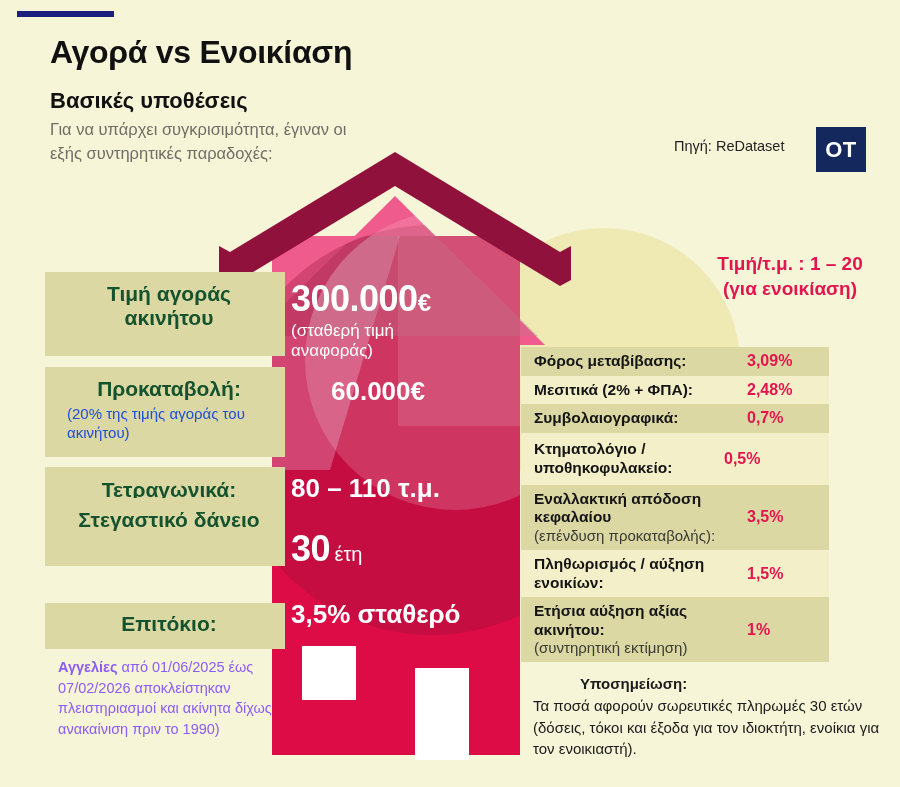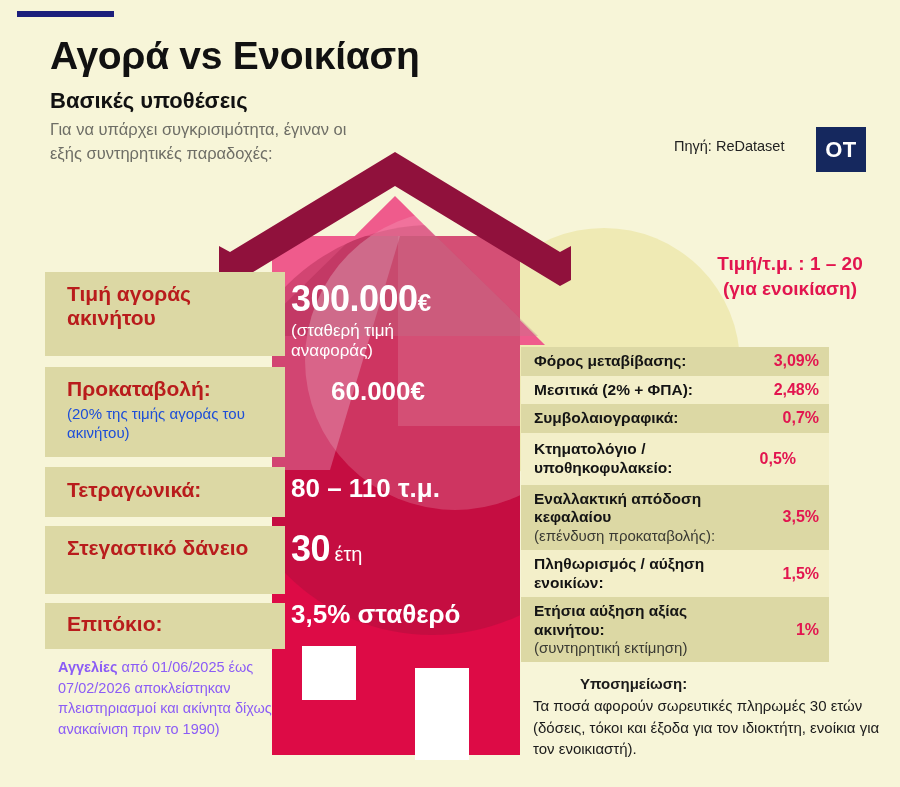--- a/index.html
+++ b/index.html
@@ -23,21 +23,21 @@
 
   
   .accent-bar{
     position:absolute;left:17px;top:11px;
     width:97px;height:6px;background:#1c1f7c;
   }
 
   
   .title{
     position:absolute;left:50px;top:34px;
-    font-size:39px;font-weight:700;color:#111111;
+    font-size:32px;font-weight:700;color:#111111;
     letter-spacing:-0.3px;
   }
   .subtitle{
     position:absolute;left:50px;top:88px;
     font-size:22px;font-weight:700;color:#111111;
   }
   .lede{
     position:absolute;left:50px;top:118px;width:330px;
     font-size:16.5px;line-height:1.45;color:#6e6e66;font-weight:400;
   }
@@ -59,21 +59,21 @@
   .house{position:absolute;left:0;top:0;width:900px;height:787px;pointer-events:none;}
 
   
   .lrow{
     position:absolute;left:45px;width:240px;
     background:#dcd8a4;
     box-sizing:border-box;
     padding:10px 14px 8px 22px;
   }
   .lrow .lab{
-    font-size:21px;font-weight:700;color:#b91c1c;line-height:1.15;
+    font-size:21px;font-weight:700;color:#14532d;line-height:1.15;text-align:center;
   }
   .lrow .sub{
     font-size:15px;color:#1d4ed8;line-height:1.28;margin-top:3px;font-weight:400;
   }
 
   
   .cval{position:absolute;color:#ffffff;}
   .cval .big{font-size:36px;font-weight:700;letter-spacing:-0.5px;}
   .cval .eur{font-size:24px;font-weight:700;}
   .cval .mid{font-size:26px;font-weight:700;}
@@ -93,21 +93,21 @@
     display:flex;align-items:center;
     box-sizing:border-box;
     padding:5px 10px 5px 13px;
     min-height:26px;
   }
   .trow.shaded{background:#dcd8a4;}
   .trow.plain{background:#f3efc9;}
   .trow .tl{flex:1;font-size:15.5px;font-weight:700;color:#141414;line-height:1.2;}
   .trow .tl .paren{font-weight:400;font-size:15px;color:#3a3a33;display:block;}
   .trow .tv{
-    width:72px;text-align:right;
+    width:72px;text-align:left;
     font-size:16px;font-weight:700;color:#e2154f;
   }
 
   
   .fn-left{
     position:absolute;left:58px;top:657px;width:215px;
     font-size:14.5px;line-height:1.42;color:#8b5cf6;
   }
   .fn-left b{font-weight:700;}
   .fn-right{
@@ -172,21 +172,21 @@
   <div class="lrow" style="top:272px;height:84px;">
     <div class="lab">Τιμή αγοράς ακινήτου</div>
   </div>
   <div class="lrow" style="top:367px;height:90px;">
     <div class="lab">Προκαταβολή:</div>
     <div class="sub">(20% της τιμής αγοράς του ακινήτου)</div>
   </div>
   <div class="lrow" style="top:467px;height:50px;padding-top:11px;">
     <div class="lab">Τετραγωνικά:</div>
   </div>
-  <div class="lrow" style="top:526px;height:68px;">
+  <div class="lrow" style="top:498px;height:68px;">
     <div class="lab">Στεγαστικό δάνειο</div>
   </div>
   <div class="lrow" style="top:603px;height:46px;padding-top:9px;">
     <div class="lab">Επιτόκιο:</div>
   </div>
 
   <div class="cval" style="left:291px;top:278px;">
     <div><span class="big">300.000</span><span class="eur">€</span></div>
     <div class="note" style="width:145px;">(σταθερή τιμή αναφοράς)</div>
   </div>

